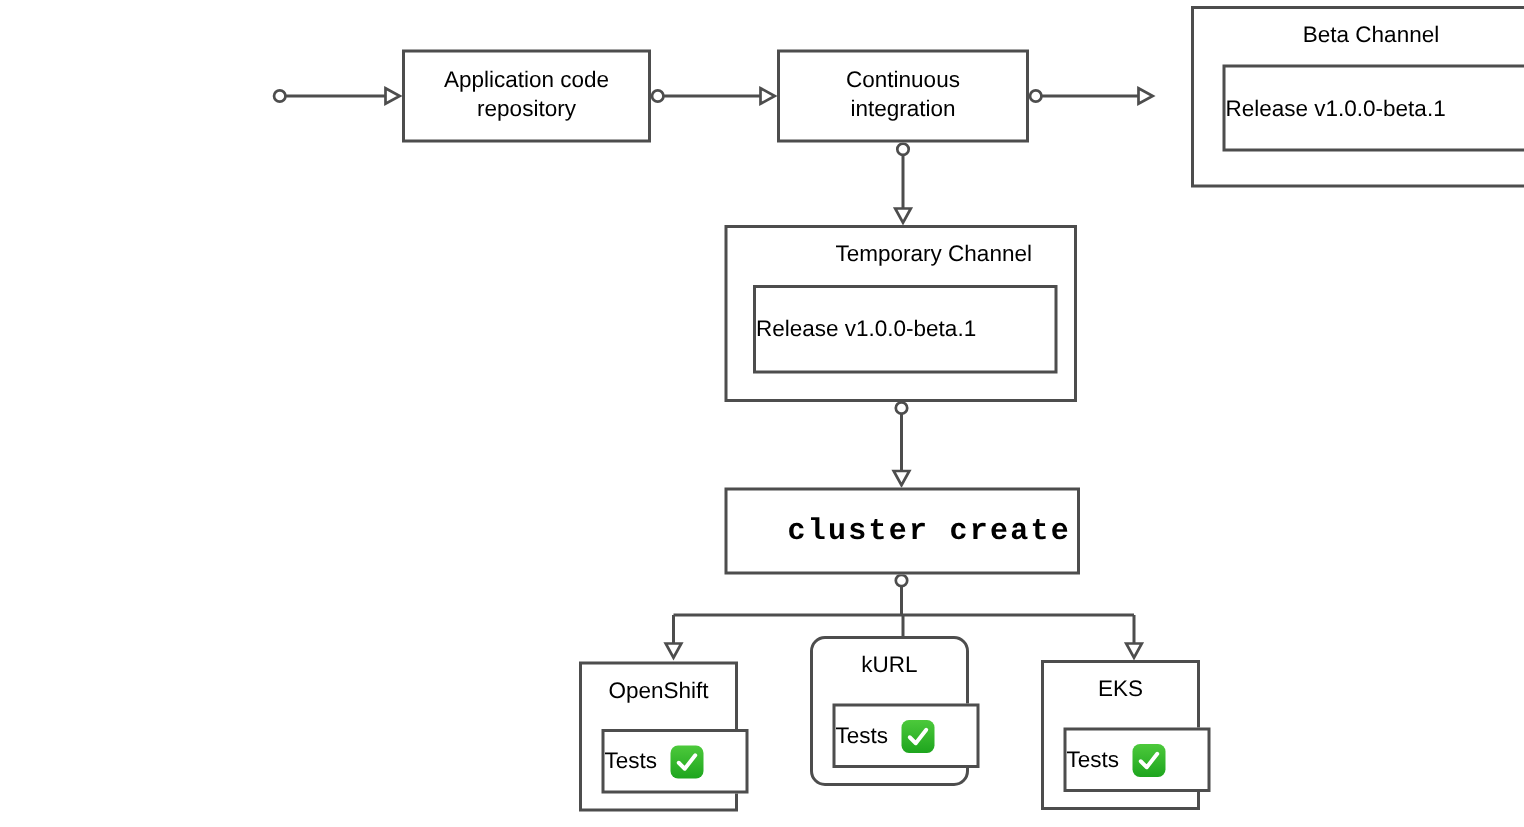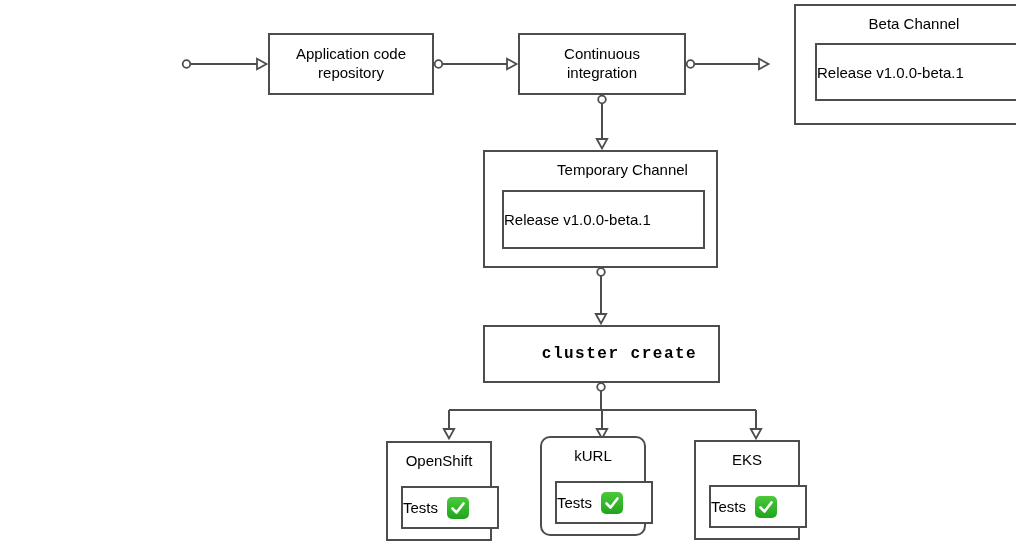--- a/index.html
+++ b/index.html
@@ -29,21 +29,21 @@
     text-align: center;
     font-size: 15px;
     line-height: 1.25;
   }
   .node .node-label { display: block; padding: 0 18px; }
   #node-tag     { left: 5px;   top: 40px;  width: 177px; height: 48px; }
   #node-repo    { left: 268px; top: 33px;  width: 166px; height: 62px; }
   #node-ci      { left: 518px; top: 33px;  width: 168px; height: 62px; }
   #node-cluster { left: 483px; top: 325px; width: 237px; height: 58px;
                   font-family: "Liberation Mono", monospace;
-                  font-weight: bold; font-size: 16px; letter-spacing: 1.5px; padding-left: 36px; }
+                  font-weight: bold; font-size: 20px; letter-spacing: 1.5px; padding-left: 36px; }
 
   .group {
     position: absolute;
     background: #ffffff;
     border: 2px solid #4d4d4d;
     box-sizing: border-box;
     text-align: center;
   }
   .group-title {
     display: block;
@@ -59,21 +59,21 @@
     align-items: center;
     font-size: 15px;
   }
   #group-beta { left: 770px; top: 4px;   width: 240px; height: 121px; margin-left: 24px; }
   #group-beta .inner-box { left: 19px; top: 37px; width: 204px; height: 58px; }
   #group-temp { left: 483px; top: 150px; width: 235px; height: 118px; padding-left: 44px; }
   #group-temp .inner-box { left: 17px; top: 38px; width: 203px; height: 59px; }
 
   .platform { position: absolute; width: 106px; height: 100px; }
   #group-openshift { left: 386px; top: 441px; }
-  #group-kurl      { left: 540px; top: 436px; border-radius: 10px; }
+  #group-kurl      { left: 540px; top: 424px; border-radius: 10px; }
   #group-eks       { left: 694px; top: 440px; }
   .platform .inner-box {
     left: 13px; top: 43px; width: 98px; height: 43px;
     gap: 9px;
   }
   .check-icon {
     display: inline-block;
     width: 22px; height: 22px;
     border-radius: 5px;
     background: linear-gradient(180deg, #4cc93b 0%, #1ea51e 100%);

